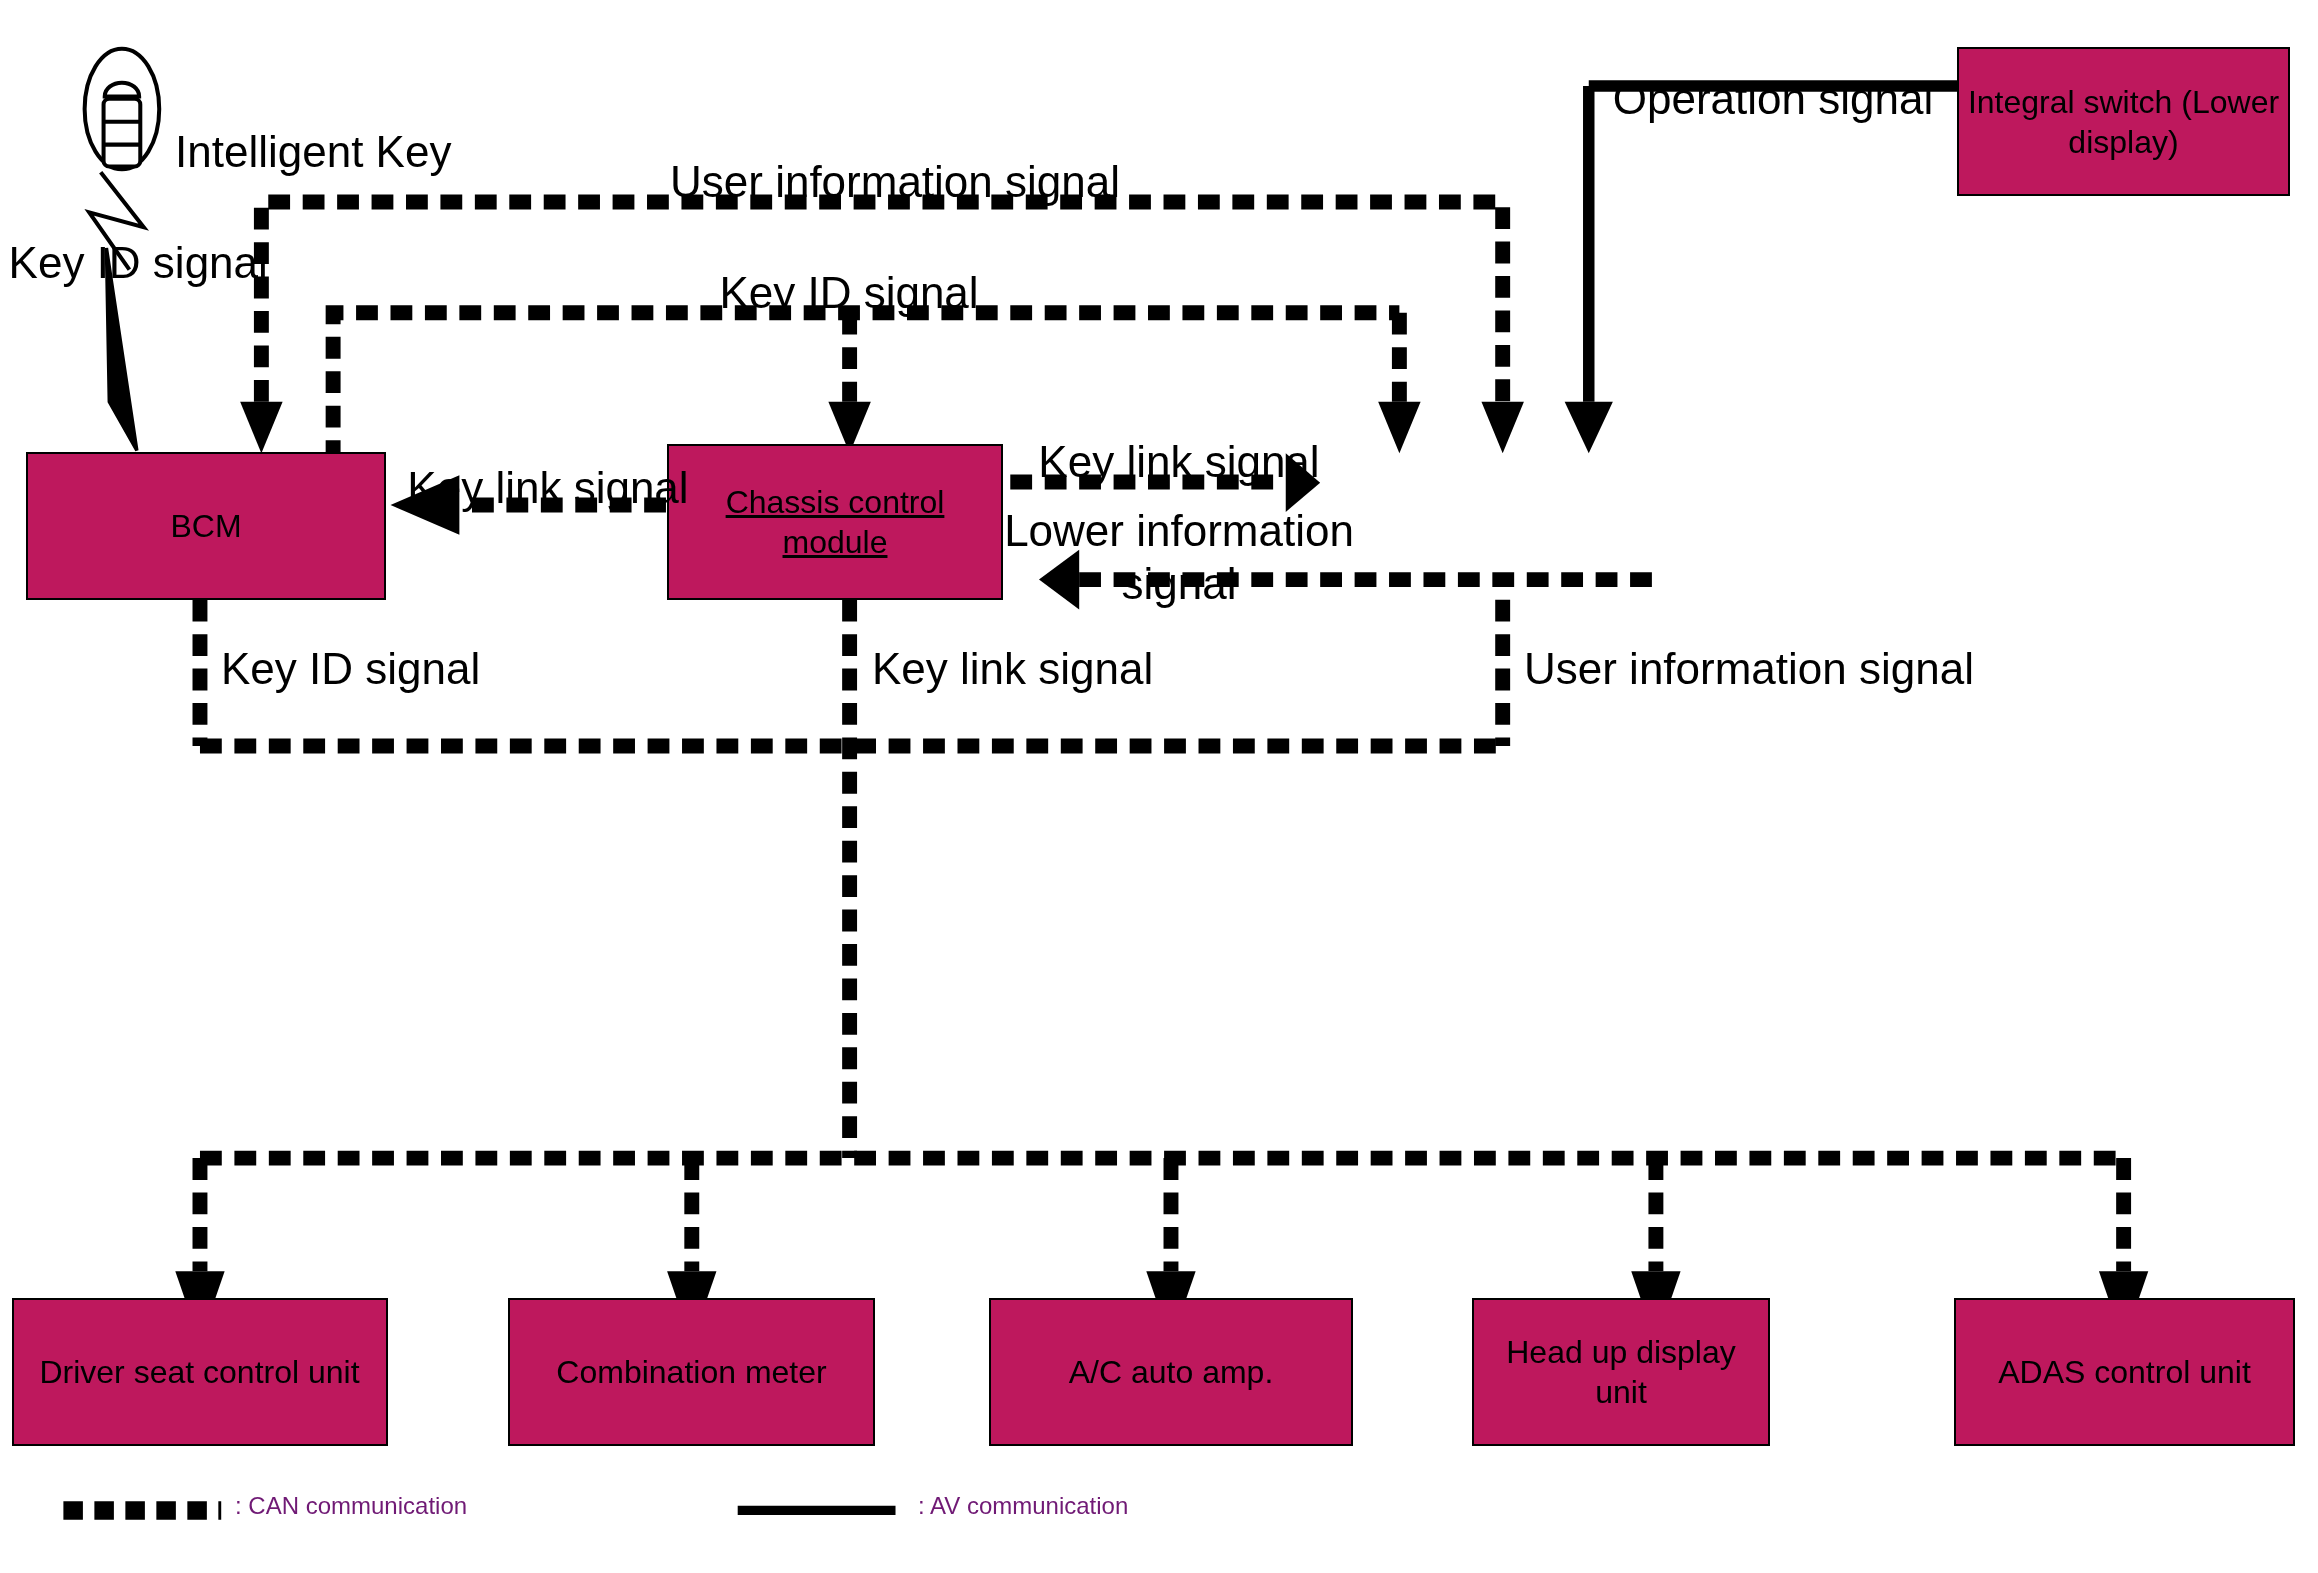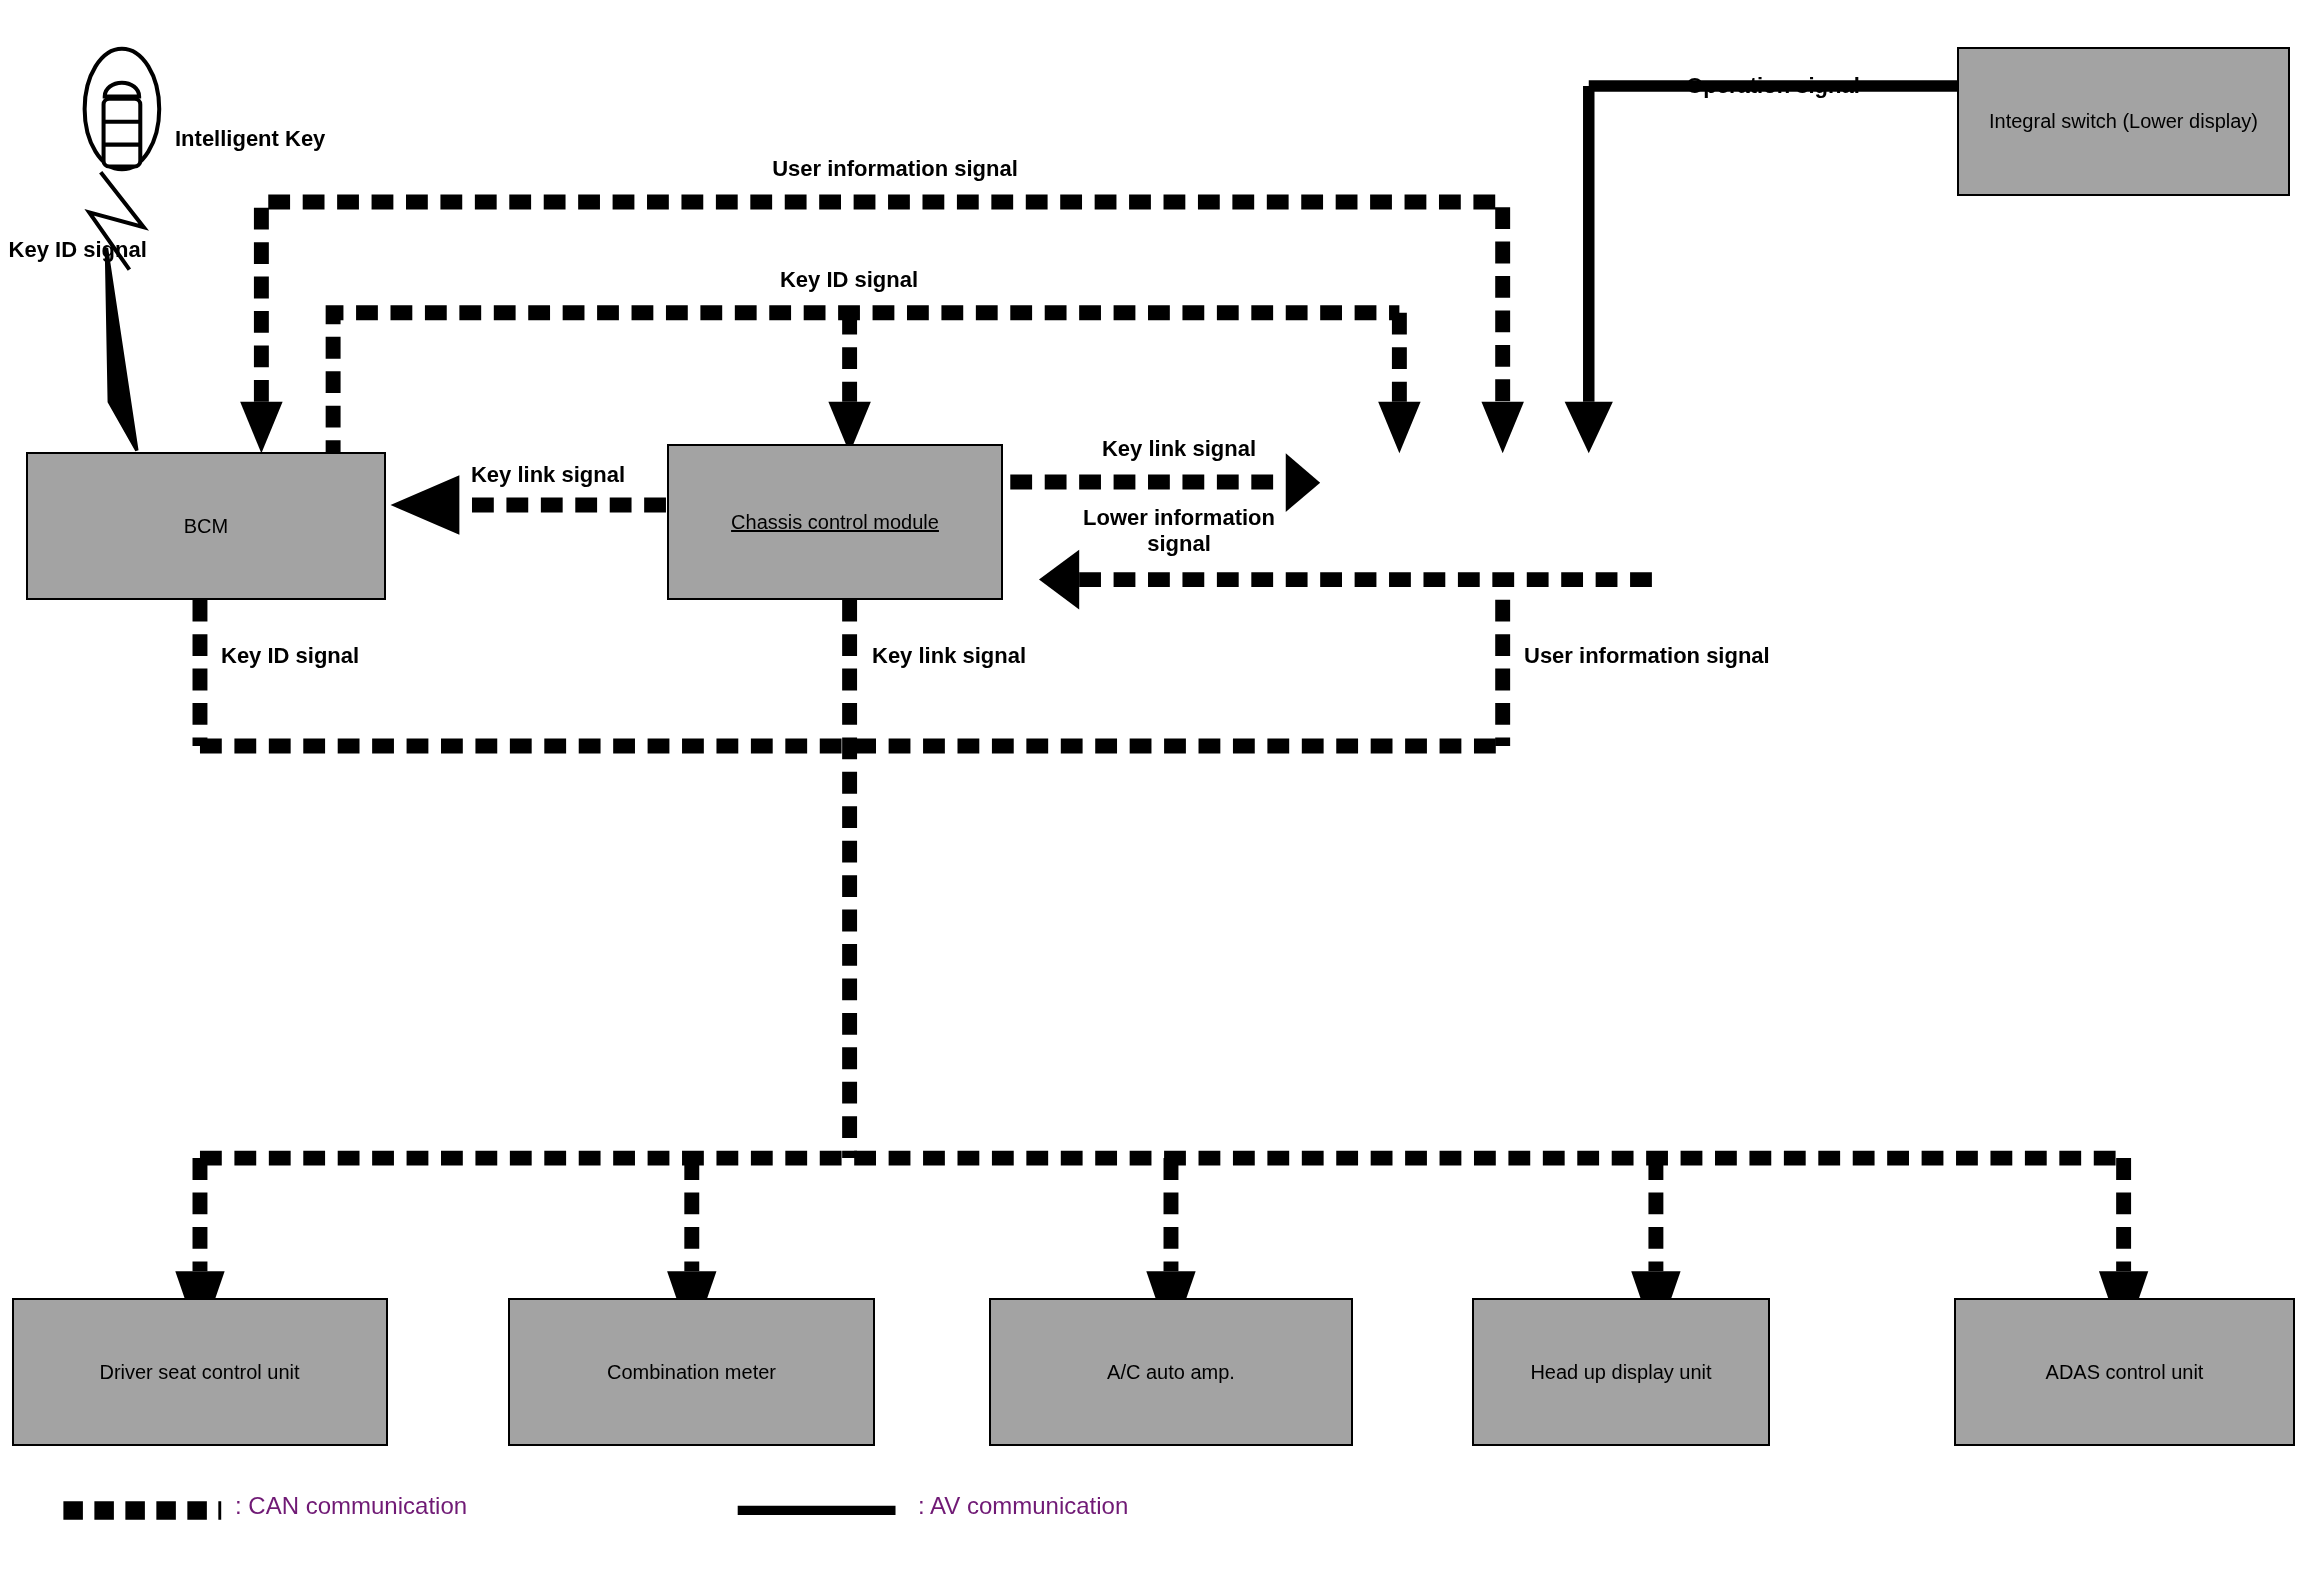--- a/index.html
+++ b/index.html
@@ -1,25 +1,25 @@
 <!DOCTYPE html>
 <html style="font-size:9.2px"><head>
 <meta charset="utf-8">
 <style>
   html,body{margin:0;padding:0;background:#ffffff;}
   body{font-family:"Liberation Sans", sans-serif;}
   #stage{position:relative;width:2319px;height:1573px;background:#fff;overflow:hidden;}
   svg.layer{position:absolute;left:0;top:0;width:2319px;height:1573px;}
 
-  .node{position:absolute;border:2.9px solid #000;background:#a3a3a3;box-sizing:border-box;
+  .node{position:absolute;border:2.9px solid #000;background:#be185d;box-sizing:border-box;
         display:flex;align-items:center;justify-content:center;text-align:center;
-        font-size:20px;color:#000;line-height:1.25;}
+        font-size:32px;color:#000;line-height:1.25;}
   .node .lbl{padding:0 5.7px;}
 
-  .txt{position:absolute;font-size:22px;color:#000;white-space:pre;line-height:1.2;font-weight:bold;}
+  .txt{position:absolute;font-size:44px;color:#000;white-space:pre;line-height:1.2;}
   .txt.c{transform:translateX(-50%);}
   .legend-txt{position:absolute;font-size:24px;color:#701a75;white-space:pre;}
 </style>
 </head>
 <body>
 
 <div id="stage">
 
   <svg class="layer" viewBox="0 0 4040 2741">
     <defs>

